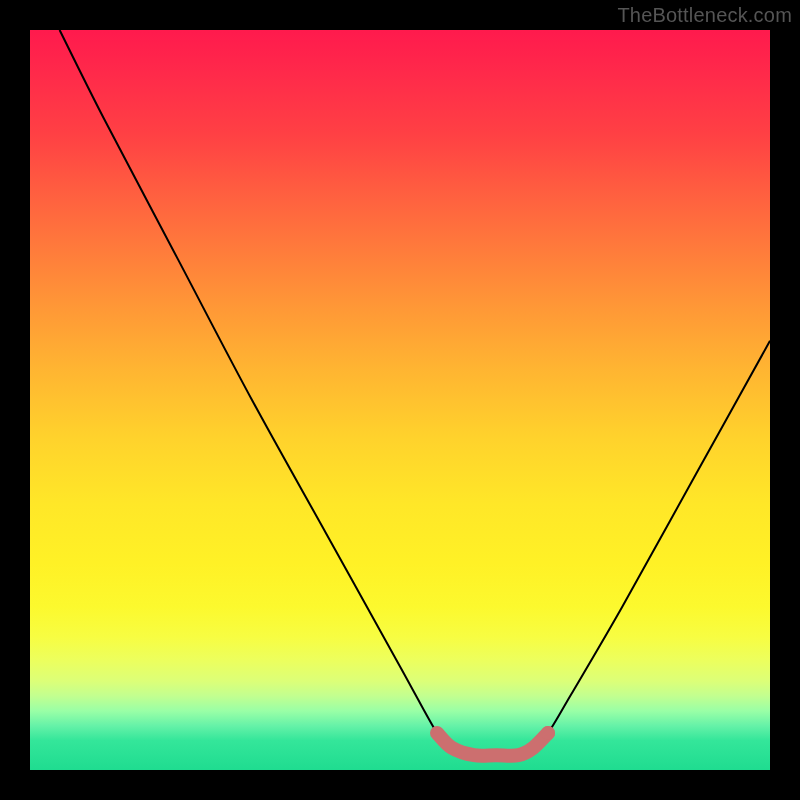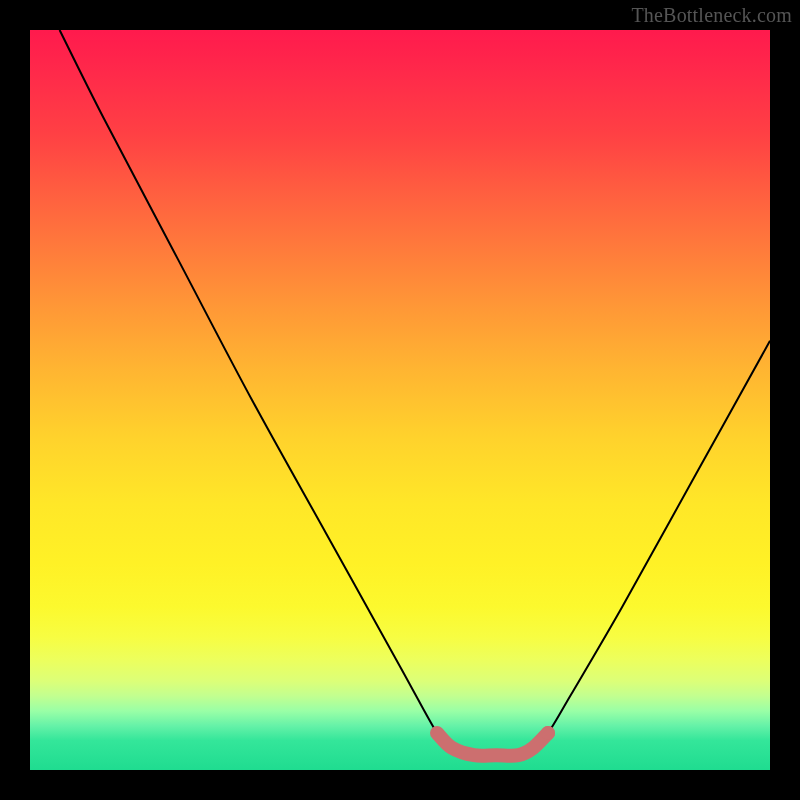--- a/index.html
+++ b/index.html
@@ -11,21 +11,20 @@
     overflow: hidden;
     font-family: Arial, Helvetica, sans-serif;
   }
   .frame {
     position: absolute;
     left: 0;
     top: 0;
     width: 800px;
     height: 800px;
     background: #000000;
-    font-family: Liberation Serif, serif;
   }
   .plot-area {
     position: absolute;
     left: 30px;
     top: 30px;
     width: 740px;
     height: 740px;
     background: linear-gradient(
       to bottom,
       #ff1a4d 0%,

